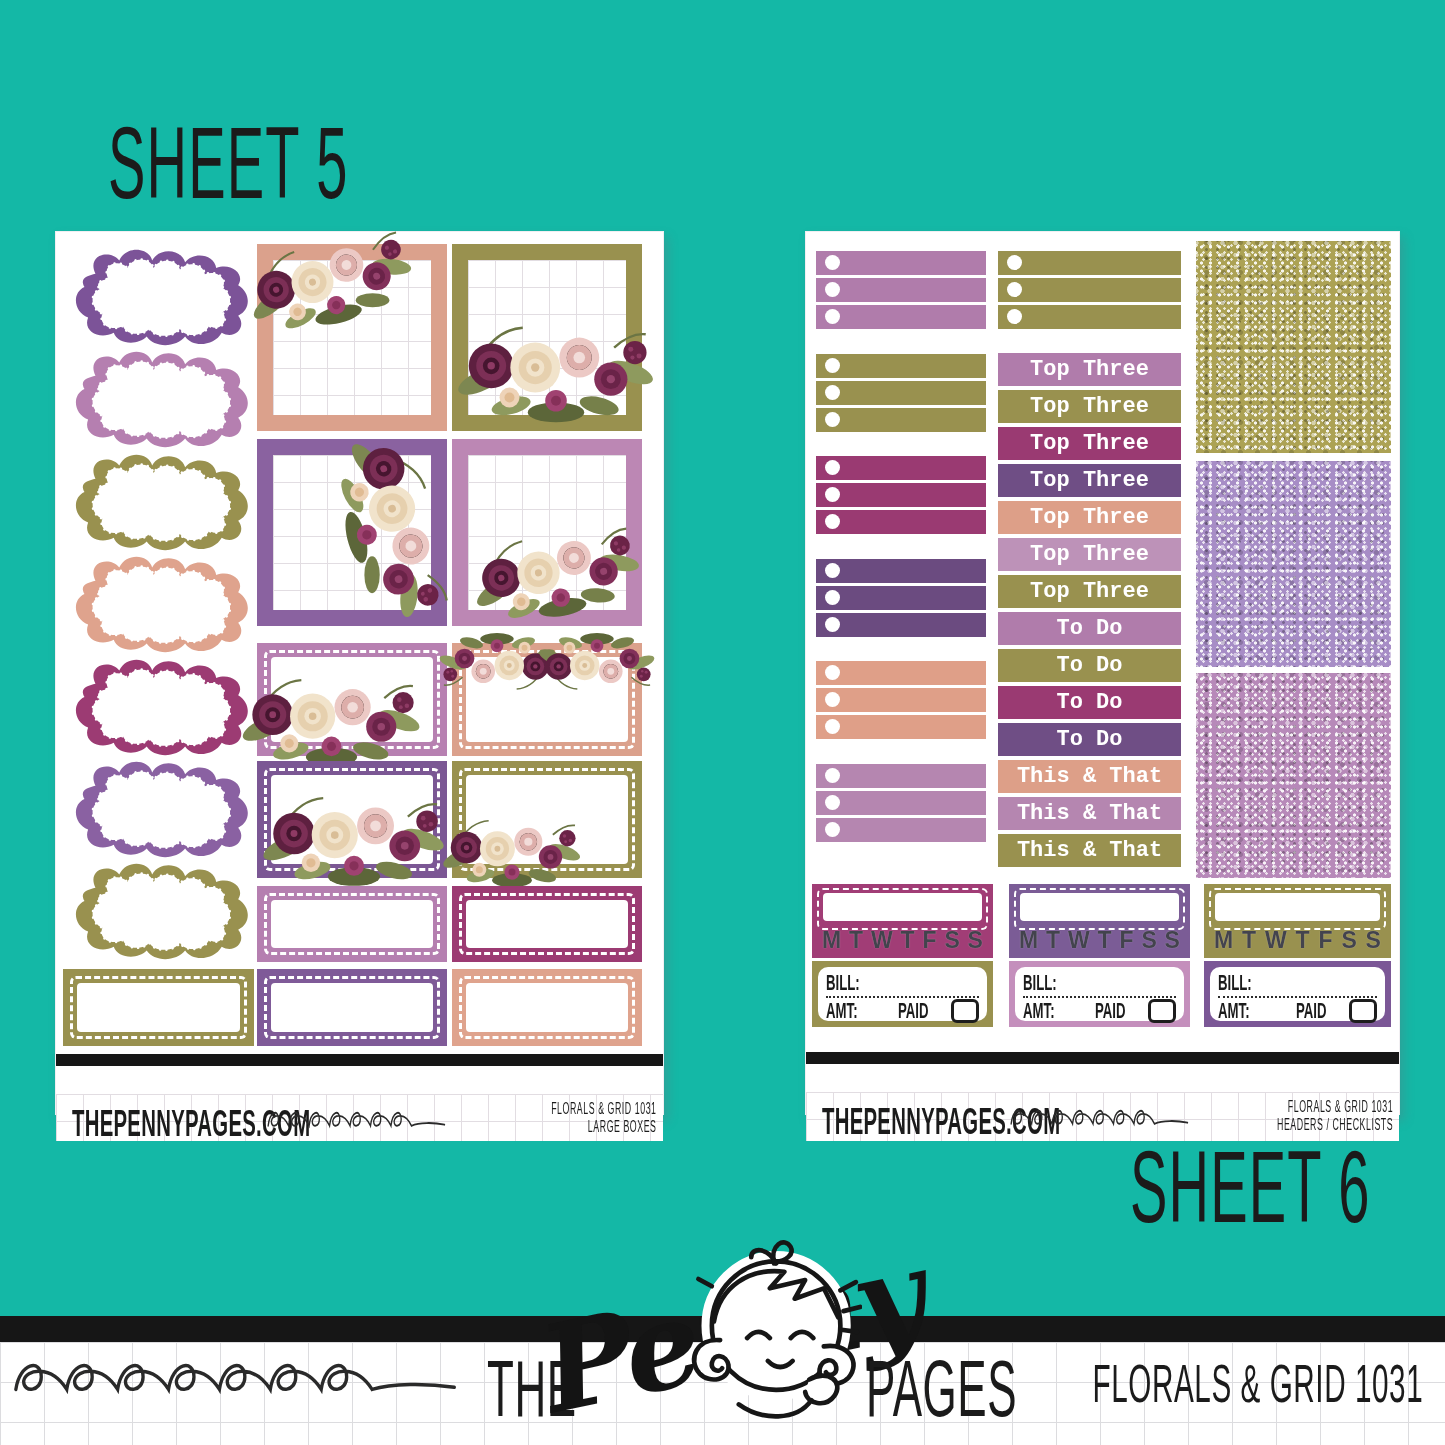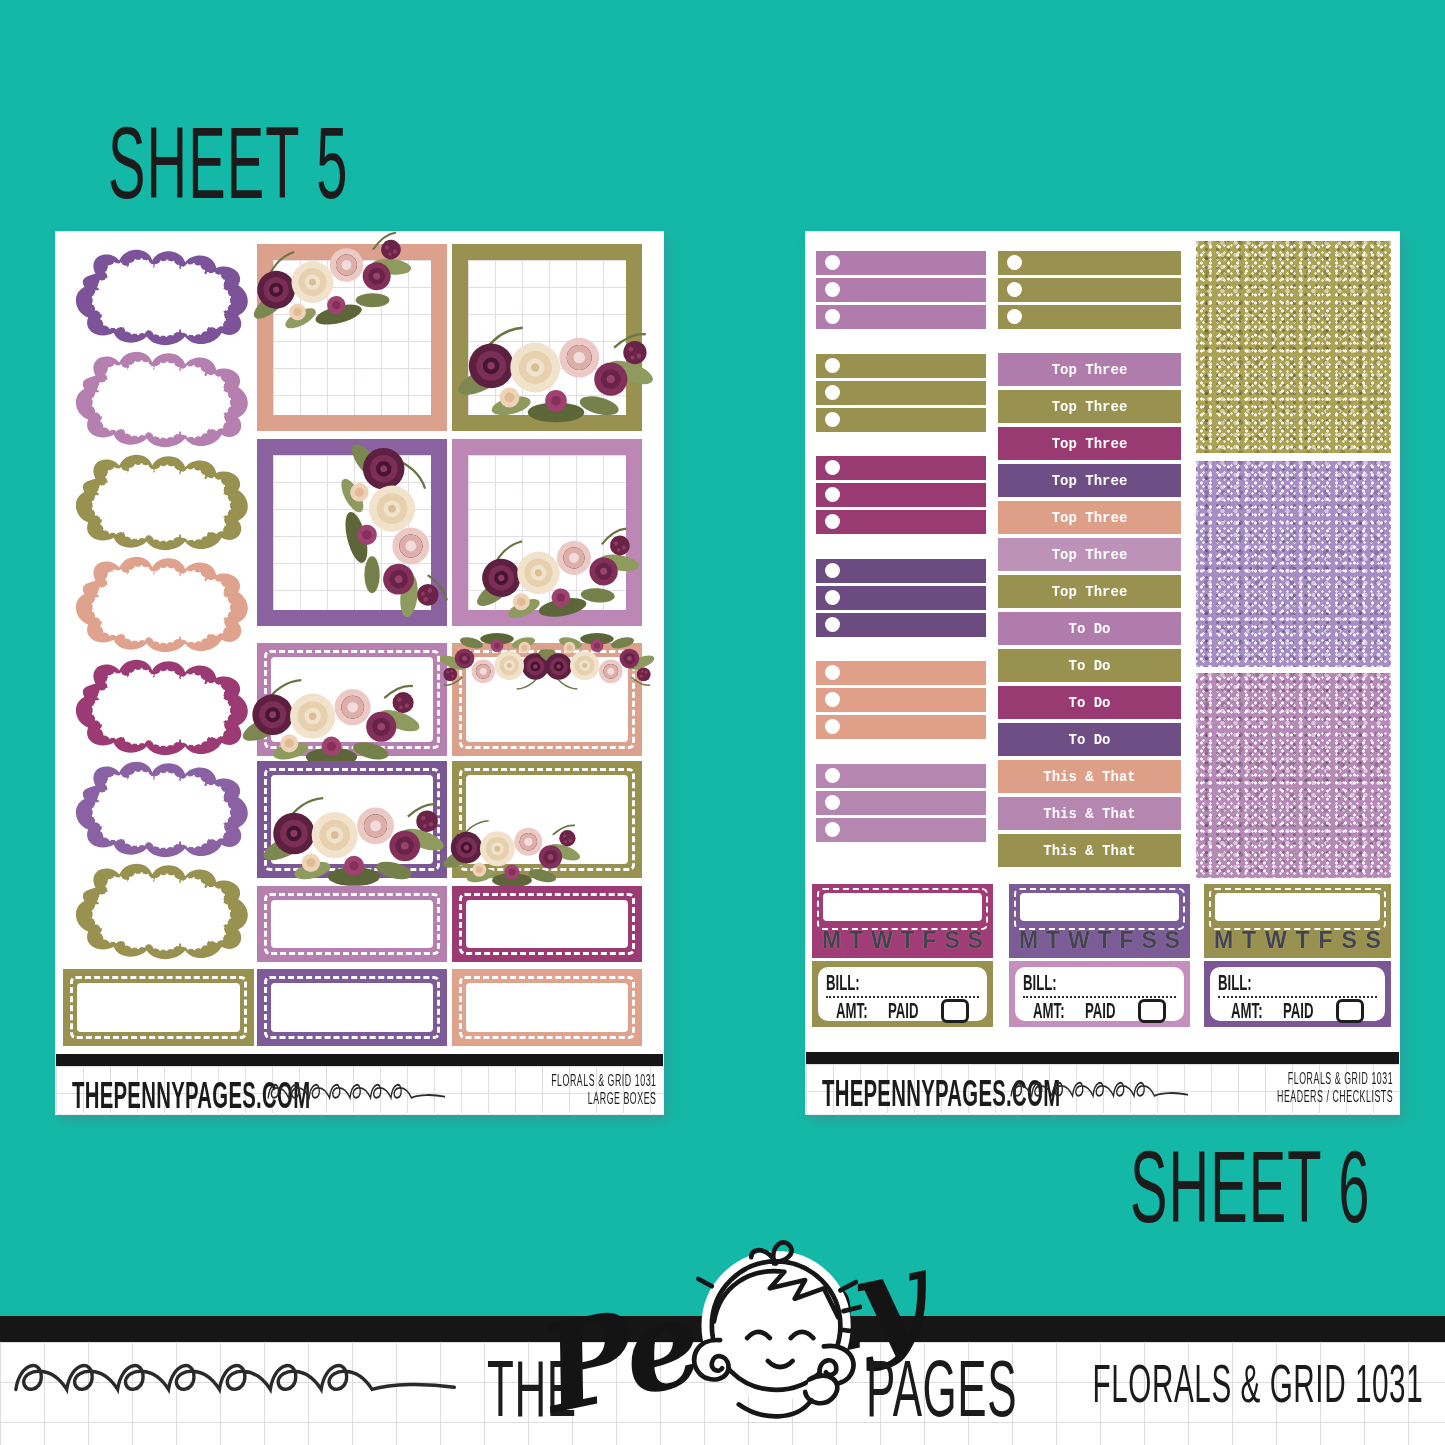--- a/index.html
+++ b/index.html
@@ -17,21 +17,21 @@
     background-image:linear-gradient(#e2dde2 1px,transparent 1px),
                      linear-gradient(90deg,#e2dde2 1px,transparent 1px);
     background-size:27px 27px;}
   .pagegrid{background-color:#fff;
     background-image:linear-gradient(#dcdcdf 1px,transparent 1px),
                      linear-gradient(90deg,#dcdcdf 1px,transparent 1px);
     background-size:44px 40px;}
 
   
   .blackbar{position:absolute;left:0;right:0;background:#161616;}
-  .sheetfooter{position:absolute;left:0;right:0;bottom:0;}
+  .sheetfooter{position:absolute;left:0;right:0;bottom:0;margin-top:28px;}
   .sf-site{position:absolute;left:16px;top:9px;font-size:37px;font-weight:700;letter-spacing:.5px;}
   .sf-squig{position:absolute;left:50%;top:8px;margin-left:-95px;width:185px;height:34px;}
   .sf-prod{position:absolute;right:6px;top:6px;text-align:right;font-size:16px;line-height:1.1;font-weight:500;}
 
   
   .cloud{position:absolute;width:183px;height:99px;}
   .cloud svg{width:100%;height:100%;display:block;}
   .cloud-dots{fill:#fff;stroke:#fff;stroke-width:3.4;stroke-dasharray:.1 8.5;stroke-linecap:round;}
 
   
@@ -42,39 +42,39 @@
   .dotbox{position:absolute;box-sizing:border-box;}
   .dotbox .ring{position:absolute;inset:7px;border:3px dashed #fff;border-radius:6px;}
   .dotbox .win{position:absolute;inset:14px;background:#fff;border-radius:4px;}
 
   .bq{position:absolute;overflow:visible;}
 
   
   .strip{position:absolute;width:170px;height:24px;}
   .strip .bullet{position:absolute;left:9px;top:4px;width:15px;height:15px;border-radius:50%;background:#fff;}
   .hstrip{position:absolute;width:183px;height:33px;display:flex;align-items:center;justify-content:center;}
-  .hstrip span{font-family:"Liberation Mono",monospace;font-weight:700;font-size:14px;color:#fff;}
+  .hstrip span{font-family:"Liberation Mono",monospace;font-weight:700;font-size:22px;color:#fff;}
   .glit{position:absolute;width:195px;
     background-image:
       radial-gradient(circle,rgba(255,255,255,.9) 0 1.3px,transparent 1.9px),
       radial-gradient(circle,rgba(0,0,0,.28) 0 1.1px,transparent 1.7px),
       radial-gradient(circle,rgba(255,255,255,.5) 0 1.9px,transparent 2.5px),
       radial-gradient(circle,rgba(0,0,0,.17) 0 2.1px,transparent 2.8px),
       radial-gradient(circle,rgba(255,255,255,.75) 0 1px,transparent 1.5px);
     background-size:9px 8px,11px 9px,13px 12px,17px 15px,7px 7px;
     background-position:1px 2px,5px 4px,7px 8px,2px 9px,4px 1px;}
   .datecover{position:absolute;height:74px;}
   .dc-ring{position:absolute;left:5px;right:5px;top:4px;height:38px;border:2.5px dashed #fff;border-radius:6px;}
   .dc-strip{position:absolute;left:11px;right:11px;top:9px;height:28px;background:#fff;border-radius:4px;}
   .dc-days{position:absolute;left:10px;right:10px;bottom:4px;display:flex;justify-content:space-between;
            font-weight:700;font-size:23px;color:#43434d;text-shadow:0 0 1px rgba(255,255,255,.5);}
   .bill{position:absolute;height:66px;}
   .bill-inner{position:absolute;inset:6px;background:#fff;border-radius:10px;padding:3px 8px;box-sizing:border-box;}
   .bill-r1{height:26px;border-bottom:2px dotted #2c2c2c;}
-  .bill-r2{height:26px;display:flex;justify-content:center;align-items:center;}
+  .bill-r2{height:26px;display:flex;justify-content:space-between;align-items:center;}
   .bill .lbl{font-size:22px;font-weight:700;transform:scaleX(.6);transform-origin:left center;display:inline-block;white-space:nowrap;}
   .paidwrap{display:flex;align-items:center;}
   .chk{display:inline-block;width:22px;height:18px;border:3px solid #1d1d1d;border-radius:6px;margin-left:2px;}
 
   
   .penny-script{position:absolute;font-family:"DejaVu Serif",serif;font-style:italic;font-weight:700;
                 font-size:120px;transform:rotate(-12deg);letter-spacing:-5px;color:#141414;line-height:1;}
   .sheetlabel{position:absolute;font-size:102px;font-weight:400;letter-spacing:2px;line-height:1;}
 </style>
 </head>

